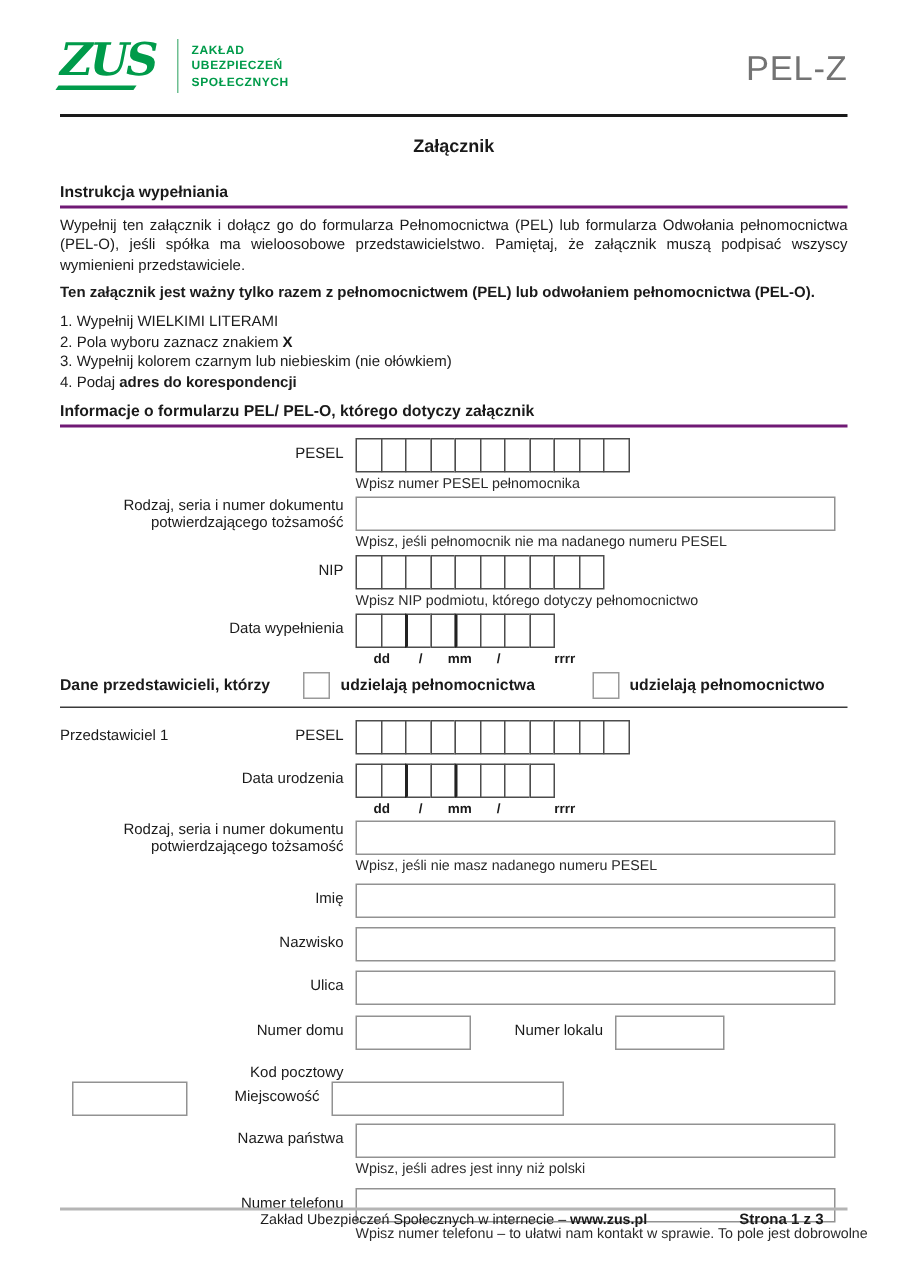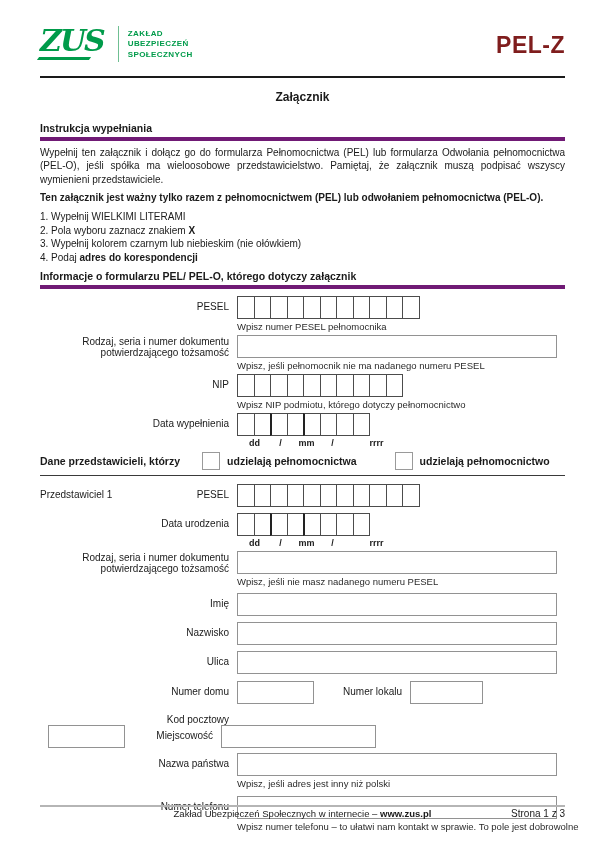--- a/index.html
+++ b/index.html
@@ -10,30 +10,30 @@
     padding:26px 35px 0 40px;overflow:hidden;
   }
   
   .logo-row{display:flex;align-items:flex-start;justify-content:space-between;height:46px;}
   .logo{display:flex;align-items:flex-start;}
   .zus-mark{position:relative;font-family:"DejaVu Serif",serif;font-style:italic;font-weight:bold;
     font-size:30px;line-height:30px;color:#009b4a;letter-spacing:-2px;padding-right:6px;}
   .swoosh{position:absolute;left:-2px;bottom:-4px;width:52px;height:3px;background:#009b4a;transform:skewX(-35deg);}
   .logo-divider{width:1px;height:36px;background:#6fbf92;margin:0 9px 0 8px;}
   .org-name{font-size:8px;font-weight:bold;color:#009b4a;line-height:1.3;white-space:pre-line;letter-spacing:.4px;padding-top:3px;}
-  .form-code{font-size:23px;font-weight:bold;letter-spacing:.5px;color:#7f1d1d;padding-top:6px;}
+  .form-code{font-size:23px;font-weight:normal;letter-spacing:.5px;color:#737373;padding-top:6px;}
   .top-rule{height:2px;background:#1a1a1a;margin-top:4px;}
   
   .att-title{text-align:center;font-weight:bold;font-size:12px;margin-top:12px;}
   .att-row{display:flex;align-items:center;margin-top:5px;margin-left:48px;height:20px;}
   .att-do{font-weight:bold;font-size:11px;}
   .checkbox{display:inline-block;width:18px;height:18px;border:1.5px solid #9a9a9a;background:#fff;box-sizing:border-box;}
   .att-opt{font-weight:bold;font-size:11px;}
   
-  .sec-head{font-weight:bold;font-size:10.5px;border-bottom:4px solid #701a75;padding-bottom:3px;}
+  .sec-head{font-weight:bold;font-size:10.5px;border-bottom:2px solid #701a75;padding-bottom:3px;}
   .instr-head{margin-top:18px;}
   .para{margin-top:5px;text-align:justify;line-height:1.34;}
   .bold-note{margin-top:6px;font-weight:bold;}
   .num-list{margin-top:7px;line-height:1.36;}
   .info-head{margin-top:5px;}
   
   .frow{display:flex;}
   .lbl{width:189px;text-align:right;padding-top:5px;line-height:1.15;white-space:pre-line;flex:none;}
   .lbl.two{padding-top:1px;}
   .side-lbl{position:absolute;left:0;top:5px;white-space:nowrap;}
@@ -57,21 +57,21 @@
   .reps-head .t{font-weight:bold;font-size:10.5px;}
   .reps-head .opt{font-weight:bold;font-size:10.5px;margin-left:7px;}
   .rel{position:relative;}
   .col2lbl{width:83px;text-align:right;padding-top:5px;margin-left:5px;flex:none;}
   .gap8{margin-left:8px;}
   
   .footer{position:absolute;left:40px;right:35px;bottom:30px;}
   .foot-rule{height:2px;background:#b5b5b5;}
   .foot-line{position:relative;margin-top:1px;font-size:9.5px;text-align:center;}
   .foot-line b{font-weight:bold;}
-  .foot-page{position:absolute;right:0;top:0;font-weight:normal;font-size:10px;}
+  .foot-page{position:absolute;right:16px;top:0;font-weight:bold;font-size:10px;}
 </style>
 </head>
 <body>
 
 <div class="page">
 
   <div class="logo-row">
     <div class="logo">
       <div class="zus-mark">
         <span>ZUS</span>

